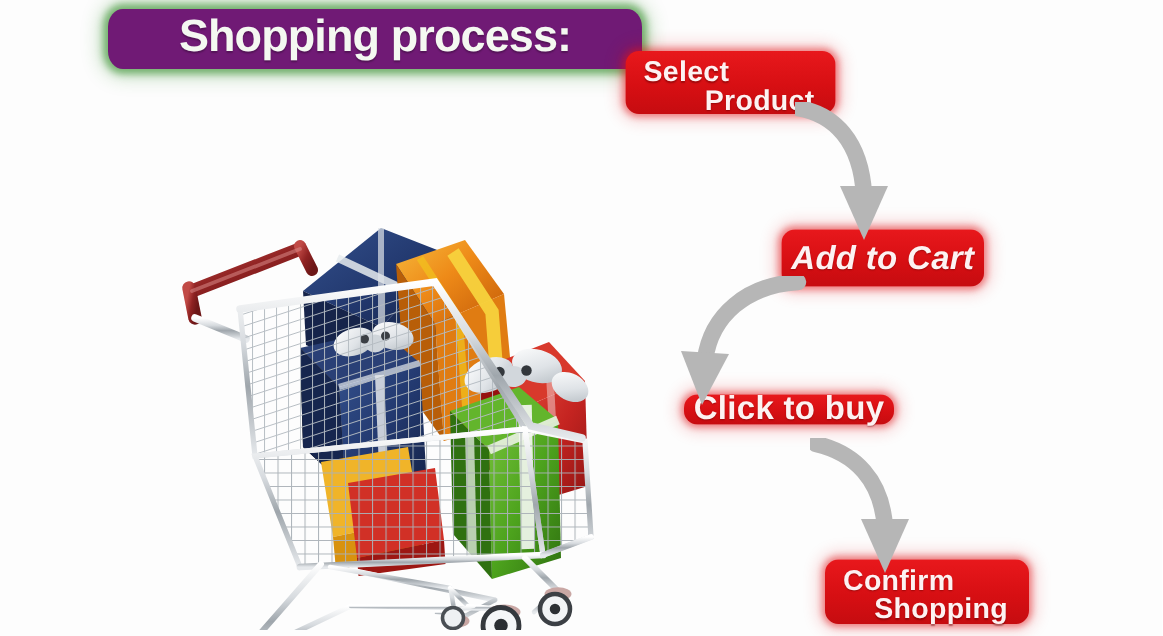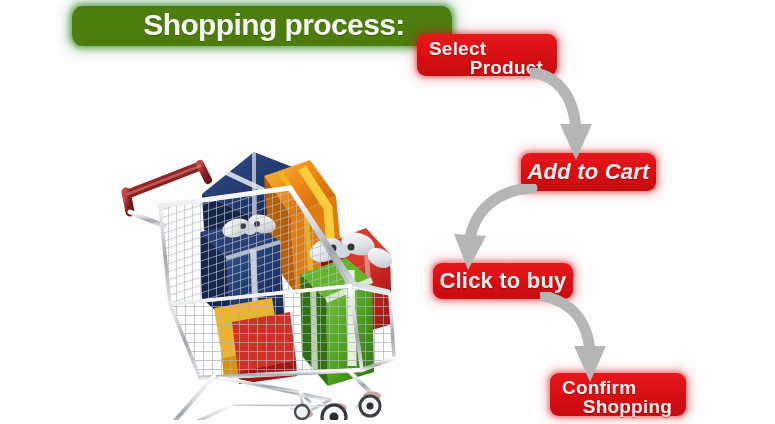--- a/index.html
+++ b/index.html
@@ -16,28 +16,27 @@
     font-family: "Liberation Sans", sans-serif;
   }
 
   
   #title-banner {
     position: absolute;
     left: 72px;
     top: 6px;
     width: 356px;
     height: 40px;
-    background: #4d7c0f;
+    background: #701a75;
     border-radius: 10px / 12px;
     box-shadow: 0 0 5px 3px rgba(45,139,36,0.55),
                 0 0 12px 6px rgba(45,139,36,0.25);
     display: flex;
     align-items: center;
     justify-content: center;
-    padding-left: 24px;
   }
   #title-banner::before {
     content: "";
     position: absolute;
     left: -5px; top: -4px; right: -5px; bottom: -4px;
     border-radius: 14px;
     background: radial-gradient(ellipse at 50% 50%, rgba(45,139,36,0.55), rgba(45,139,36,0) 72%);
     z-index: -1;
   }
   #title-text {
@@ -93,21 +92,21 @@
   
   .node-one-line {
     display: flex;
     align-items: center;
     justify-content: center;
     font-size: 22px;
   }
 
   #node-select   { left: 417px; top: 34px;  width: 140px; height: 42px; }
   #node-addcart  { left: 521px; top: 153px; width: 135px; height: 38px; font-style: italic; }
-  #node-clickbuy { left: 433px; top: 263px; width: 140px; height: 36px; }
+  #node-clickbuy { left: 456px; top: 263px; width: 140px; height: 20px; align-items: flex-end; }
   #node-confirm  { left: 522px; top: 373px; width: 136px; height: 43px; margin-left: 28px; }
 
   .flow-arrow { position: absolute; pointer-events: none; }
   #arrow-1 { left: 530px; top: 68px;  width: 80px;  height: 98px; }
   #arrow-2 { left: 440px; top: 184px; width: 100px; height: 92px; }
   #arrow-3 { left: 540px; top: 292px; width: 90px;  height: 95px; }
 </style>
 </head>
 <body>
 

